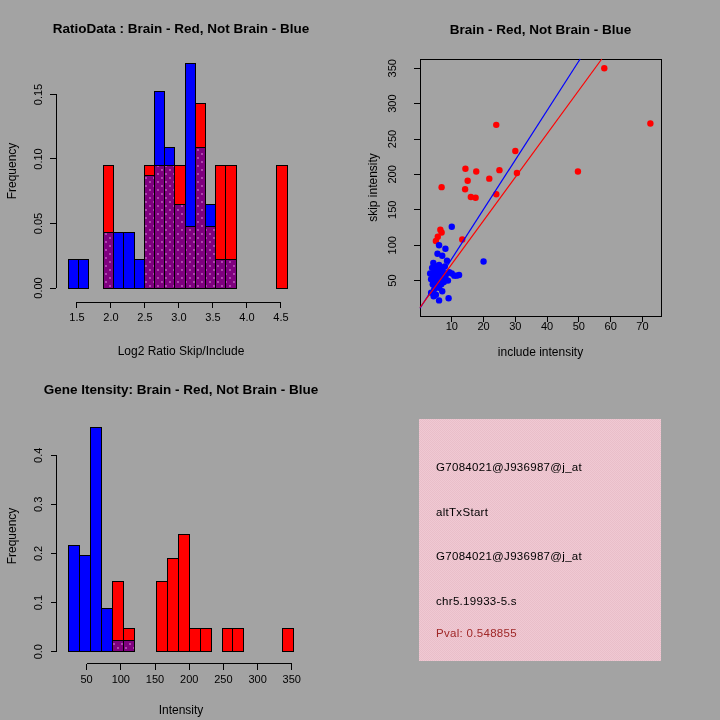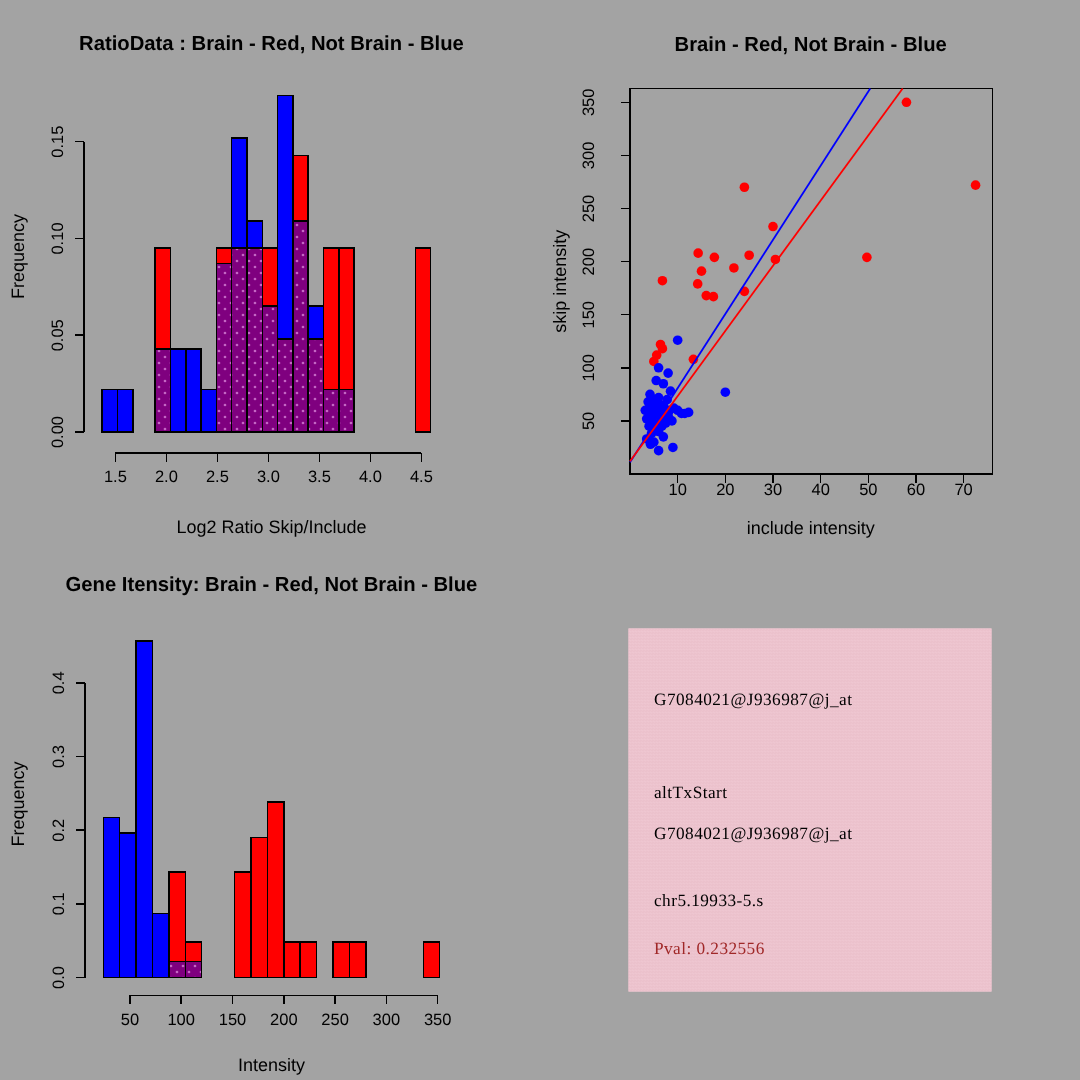--- a/index.html
+++ b/index.html
@@ -1,20 +1,20 @@
 <!DOCTYPE html>
 <html><head>
 <meta charset="utf-8">
 <style>
   html,body{margin:0;padding:0;background:#ffffff;}
   .canvas{position:relative;width:720px;height:720px;background:#a3a3a3;overflow:hidden;
           font-family:"Liberation Sans",sans-serif;}
   svg.panel{position:absolute;}
   svg text{font-family:"Liberation Sans",sans-serif;fill:#000000;}
-  .info-panel{position:absolute;left:360px;top:370px;width:360px;height:350px;font-family:Liberation Serif, serif;}
+  .info-panel{position:absolute;left:360px;top:370px;width:360px;height:350px;}
   .infobox{position:absolute;left:59px;top:49px;width:242px;height:242px;
            background-size:2px 2px;}
   .iline{position:absolute;left:17px;font-size:11.5px;white-space:nowrap;letter-spacing:0.3px;}
 </style>
 </head>
 <body>
 
 <div class="canvas">
 
   <svg id="svg-hist1" class="panel" style="left:0;top:0" width="360" height="370">
@@ -263,20 +263,20 @@
           <text x="42.5" y="134.33938944244224" font-size="11" text-anchor="middle" transform="rotate(-90 42.5 134.33938944244224)">0.3</text>
           <line x1="56.5" y1="85.21918592325628" x2="50.5" y2="85.21918592325628" stroke="#000" stroke-width="1" shape-rendering="crispEdges"></line>
           <text x="42.5" y="85.21918592325628" font-size="11" text-anchor="middle" transform="rotate(-90 42.5 85.21918592325628)">0.4</text>
         </g>
       </g>
   </svg>
 
   <div class="info-panel">
     <div class="infobox" id="infobox" style="background-color: rgb(240, 201, 211); background-image: conic-gradient(rgb(240, 201, 211) 25%, rgb(233, 190, 201) 25%, rgb(233, 190, 201) 50%, rgb(240, 201, 211) 50%, rgb(240, 201, 211) 75%, rgb(233, 190, 201) 75%);">
       <div class="iline" style="top: 42px; color: rgb(0, 0, 0);">G7084021@J936987@j_at</div>
-      <div class="iline" style="top: 104px; color: rgb(0, 0, 0);">altTxStart</div>
+      <div class="iline" style="top: 87px; color: rgb(0, 0, 0);">altTxStart</div>
       <div class="iline" style="top: 131px; color: rgb(0, 0, 0);">G7084021@J936987@j_at</div>
       <div class="iline" style="top: 176px; color: rgb(0, 0, 0);">chr5.19933-5.s</div>
-      <div class="iline" style="top: 208px; color: rgb(160, 40, 40);" id="pval-line">Pval: 0.232556</div>
+      <div class="iline" style="top: 208px; color: rgb(160, 40, 40);" id="pval-line">Pval: 0.548855</div>
     </div>
   </div>
 
 </div>
 
 </body></html>

